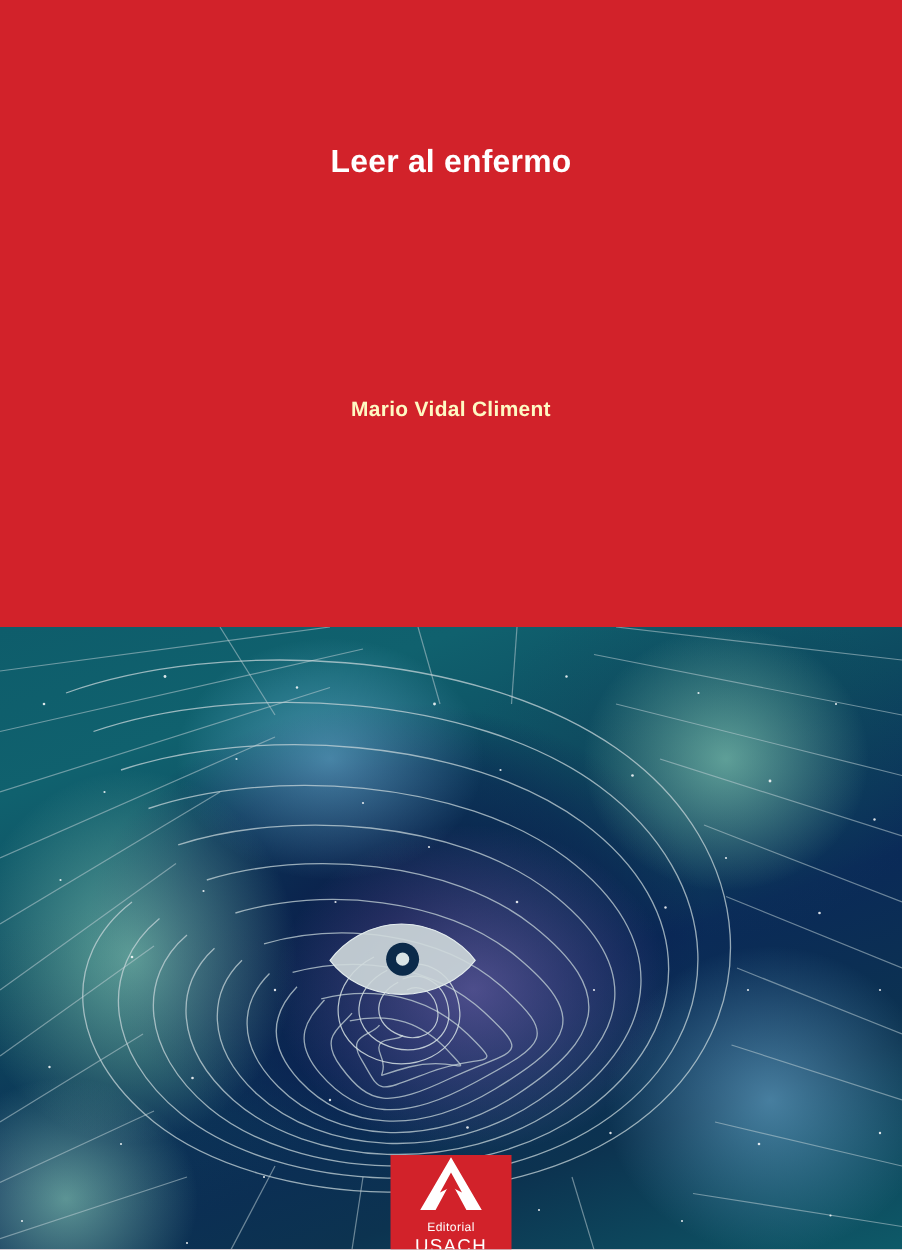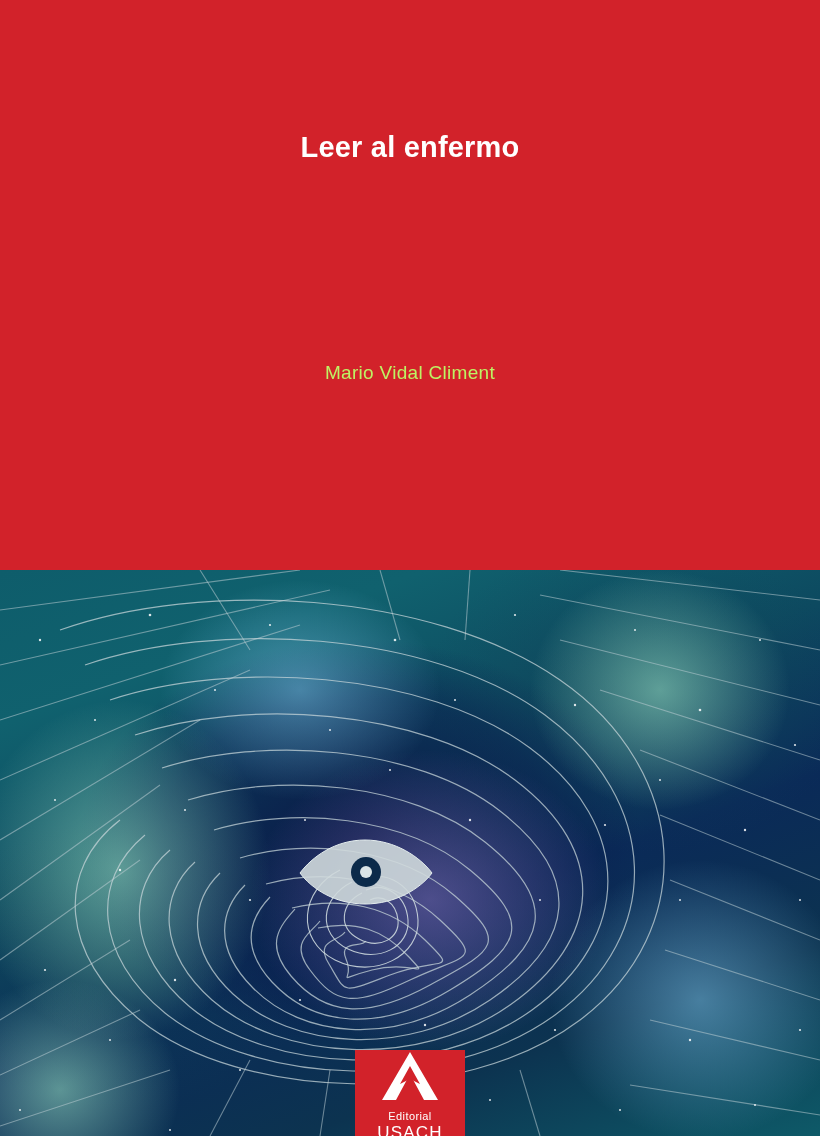--- a/index.html
+++ b/index.html
@@ -50,23 +50,23 @@
   }
   .subtitle .line {
     display: block;
   }
   .author {
     position: absolute;
     left: 0;
     top: 362px;
     width: 820px;
     text-align: center;
-    color: #bef264;
+    color: #fef9c3;
     font-size: 19px;
-    font-weight: normal;
+    font-weight: bold;
     letter-spacing: 0.3px;
   }
 
   
   .art-panel {
     position: absolute;
     left: 0;
     top: 570px;
     width: 820px;
     height: 566px;

